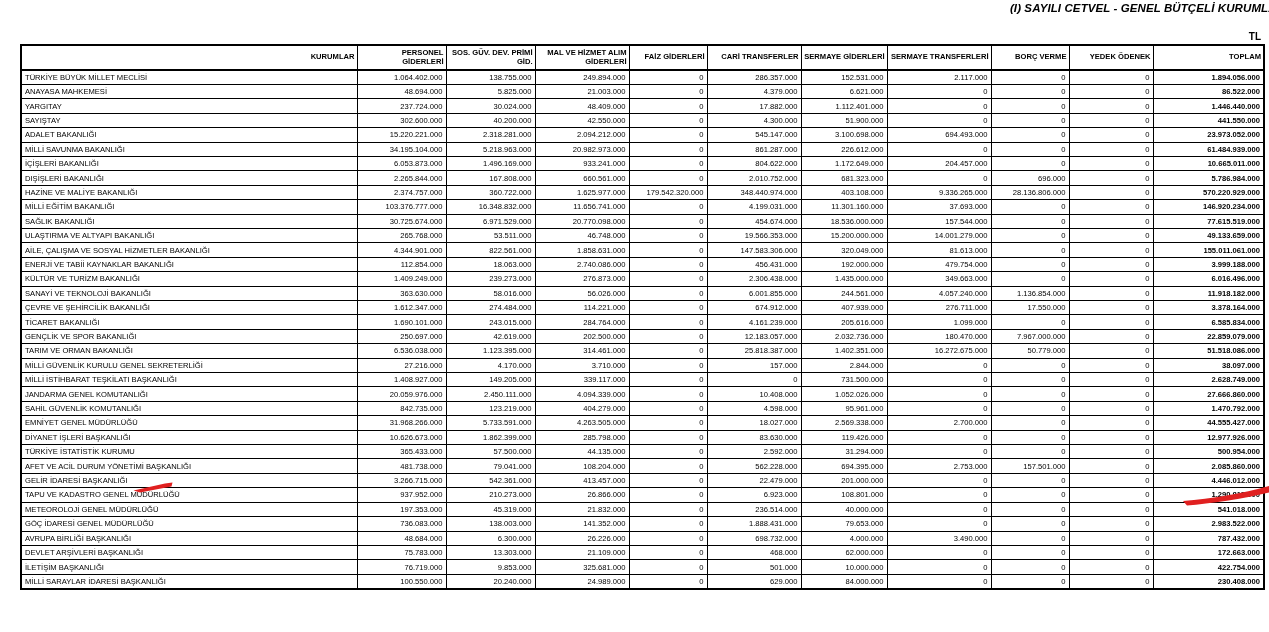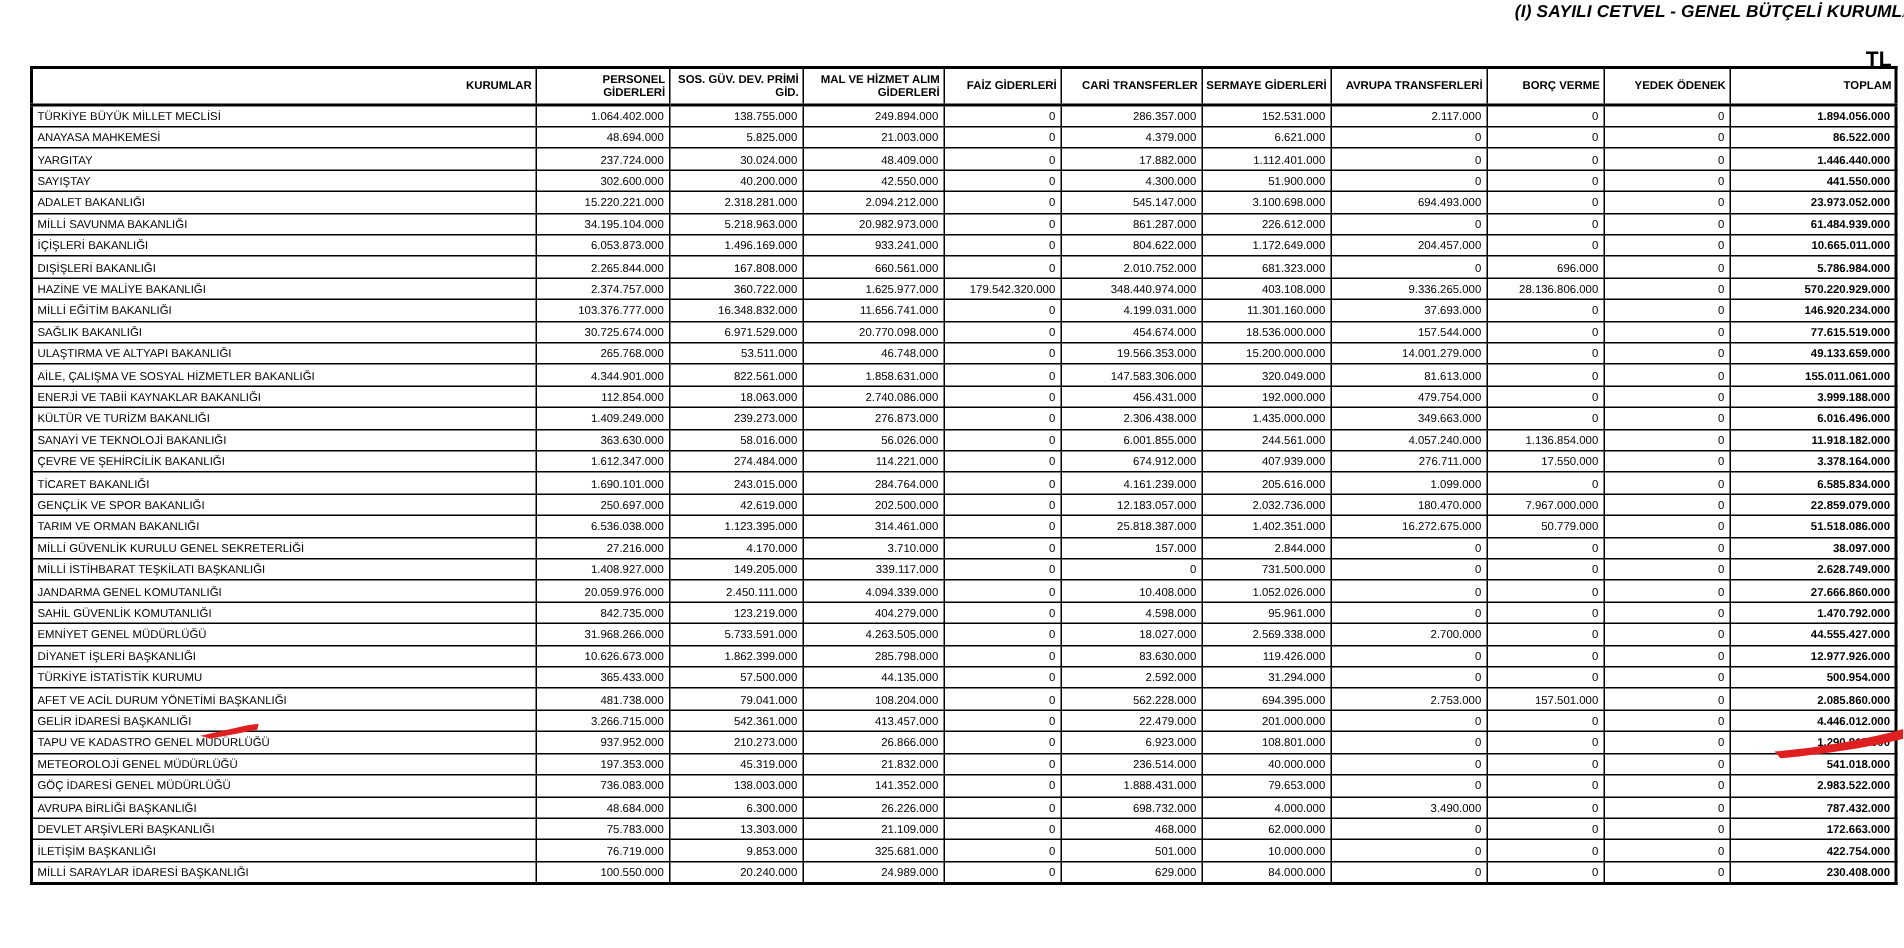--- a/index.html
+++ b/index.html
@@ -1,20 +1,20 @@
 <!DOCTYPE html>
 <html><head>
 <meta charset="utf-8">
 <style>
   * { margin:0; padding:0; box-sizing:border-box; }
   html,body { width:1269px; height:632px; background:#ffffff; overflow:hidden;
               font-family:"Liberation Sans", sans-serif; color:#000; position:relative; }
   .titles { position:absolute; top:1px; left:16px; width:1269px; text-align:right;font-style:italic; }
   .title-line { font-size:11.5px; font-weight:bold; line-height:15px; letter-spacing:0.1px; }
-  .tl-label { position:absolute; top:31px; right:8px; font-size:14px; font-weight:bold; }
+  .tl-label { position:absolute; top:31px; right:8px; font-size:10px; font-weight:bold; }
   table { position:absolute; top:44px; left:20px; width:1243px;
           border-collapse:collapse; table-layout:fixed; }
   table, th, td { border:1px solid #000; }
   table { border-width:2px; }
   thead th { font-size:7.6px; font-weight:bold; text-align:right; vertical-align:middle;
              height:25px; line-height:1.15; padding:1px 2px; background:#fff; border-bottom-width:2px; }
   tbody tr { height:14.42px; }
   tbody td { font-size:7.6px; vertical-align:middle; padding:0; white-space:nowrap; overflow:hidden; }
   tbody td.name { text-align:left; padding-left:3px;margin-left:41px; }
   tbody td.num  { text-align:right; padding-right:3px; }
@@ -47,21 +47,21 @@
   </colgroup>
   <thead>
     <tr>
         <th>KURUMLAR</th>
         <th>PERSONEL GİDERLERİ</th>
         <th>SOS. GÜV. DEV. PRİMİ GİD.</th>
         <th>MAL VE HİZMET ALIM GİDERLERİ</th>
         <th>FAİZ GİDERLERİ</th>
         <th>CARİ TRANSFERLER</th>
         <th>SERMAYE GİDERLERİ</th>
-        <th>AVRUPA TRANSFERLERİ</th>
+        <th>SERMAYE TRANSFERLERİ</th>
         <th>BORÇ VERME</th>
         <th>YEDEK ÖDENEK</th>
         <th>TOPLAM</th>
       </tr>
   </thead>
   <tbody>
       <tr>
         <td class="name">TÜRKİYE BÜYÜK MİLLET MECLİSİ</td>
         <td class="num">1.064.402.000</td>
         <td class="num">138.755.000</td>

